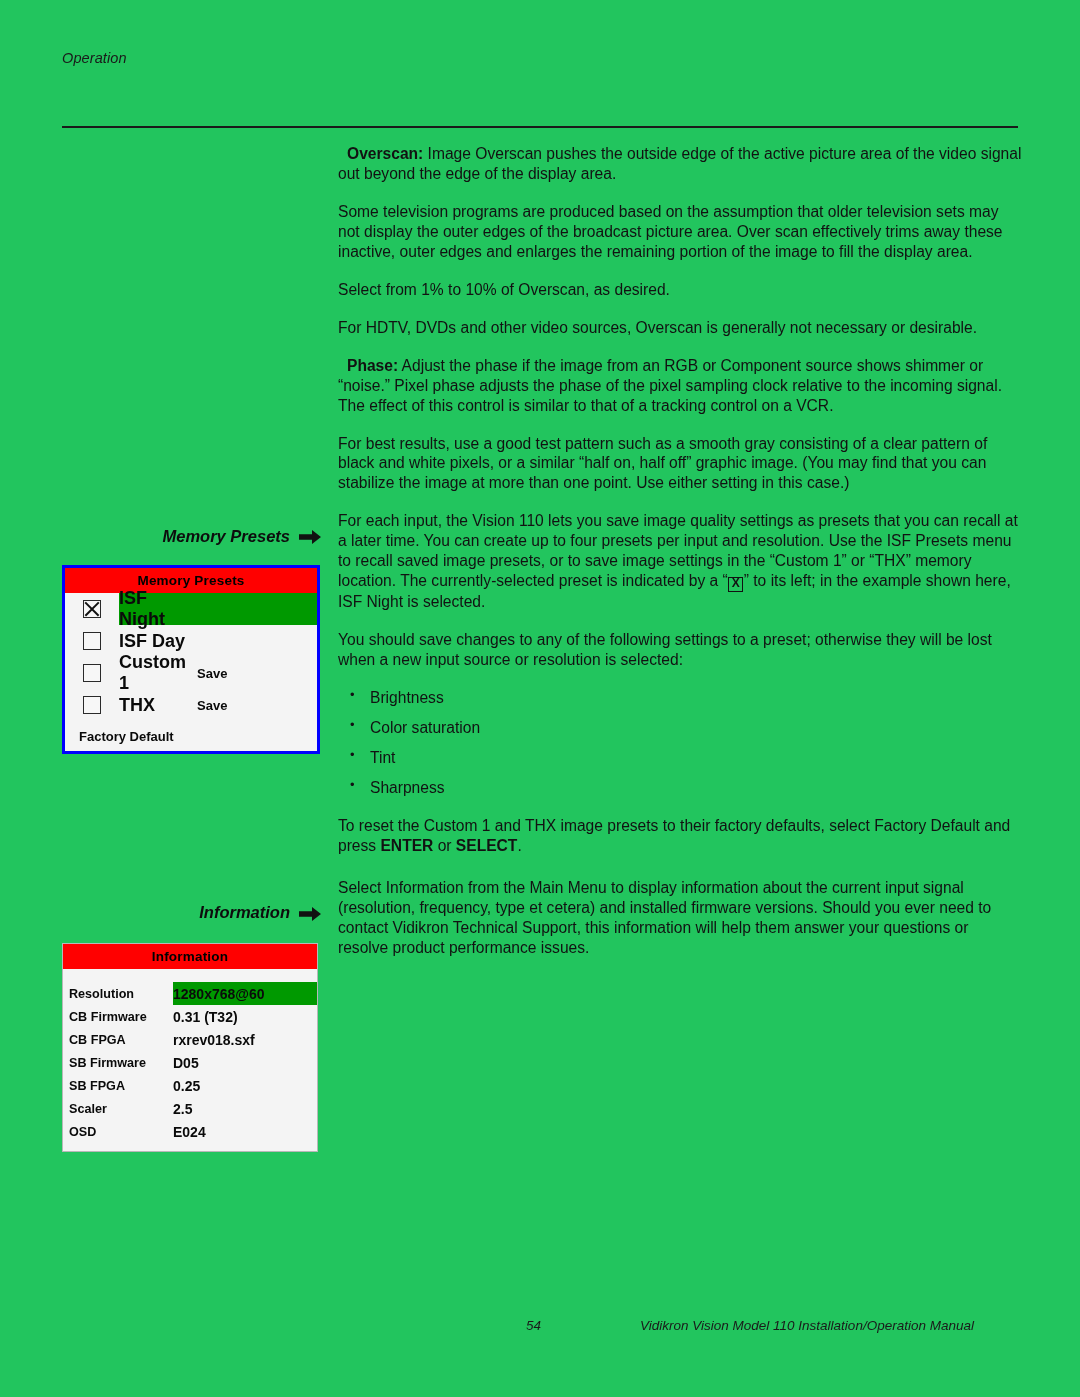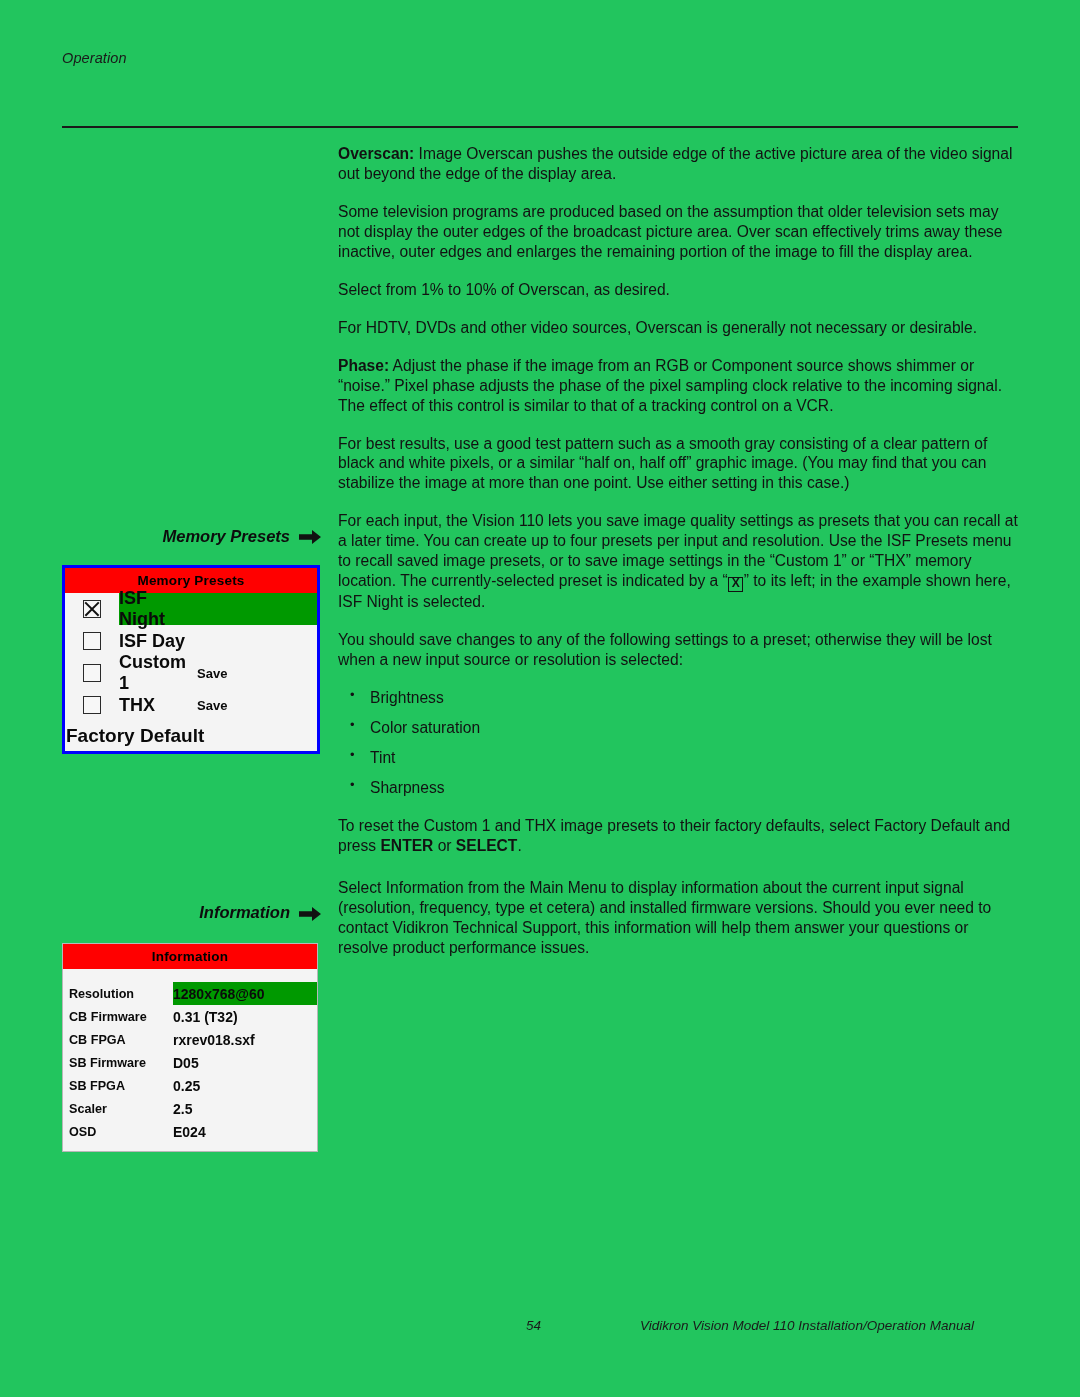--- a/index.html
+++ b/index.html
@@ -50,21 +50,21 @@
     width: 684px;
   }
   p.para {
     margin: 0 0 18px 0;
     font-size: 15.6px;
     line-height: 1.28;
     color: #121212;
     text-align: left;
   }
   p.para:last-child { margin-bottom: 0; }
-  .lead { font-weight: bold; }
+  .lead { font-weight: bold; margin-left: 9px; }
   .strong { font-weight: bold; }
 
   
   .boxed-x {
     display: inline-block;
     border: 1.4px solid #111;
     width: 13px;
     height: 13px;
     line-height: 11px;
     text-align: center;
@@ -184,23 +184,23 @@
   }
   .preset-save {
     font-weight: bold;
     font-size: 13px;
     color: #0a0a0a;
   }
   .factory-row {
     height: 30px;
     display: flex;
     align-items: center;
-    padding-left: 1px;
-    font-weight: bold;
-    font-size: 19px;
+    padding-left: 14px;
+    font-weight: bold;
+    font-size: 13px;
     color: #0a0a0a;
   }
 
   
   .osd-info {
     position: absolute;
     left: 62px;
     top: 943px;
     width: 254px;
     border: 1px solid #b8b8b8;

